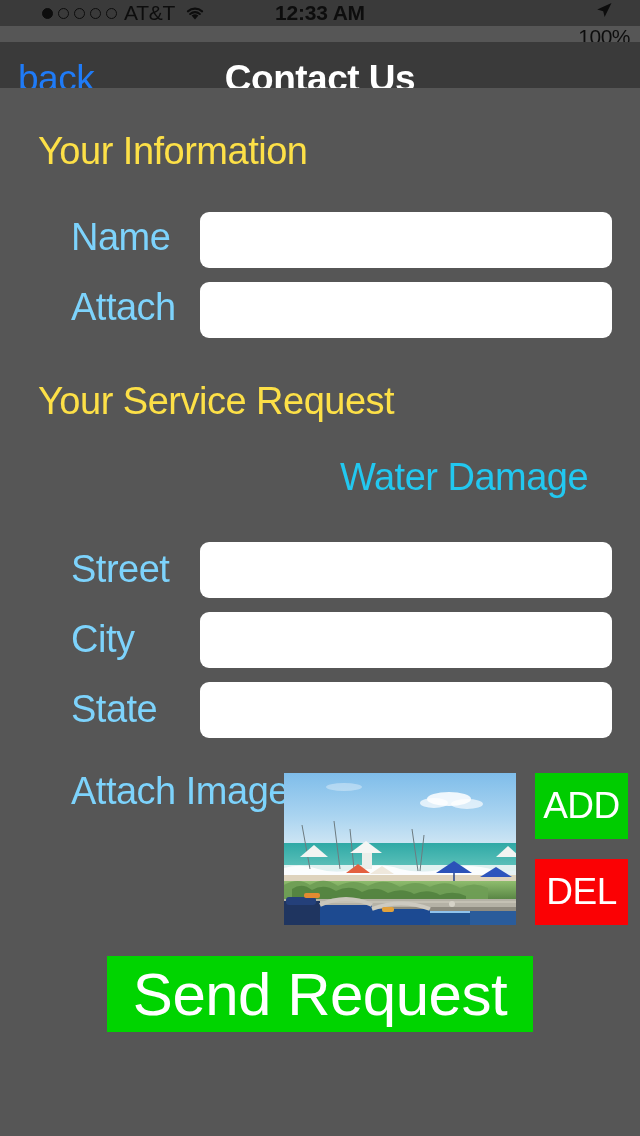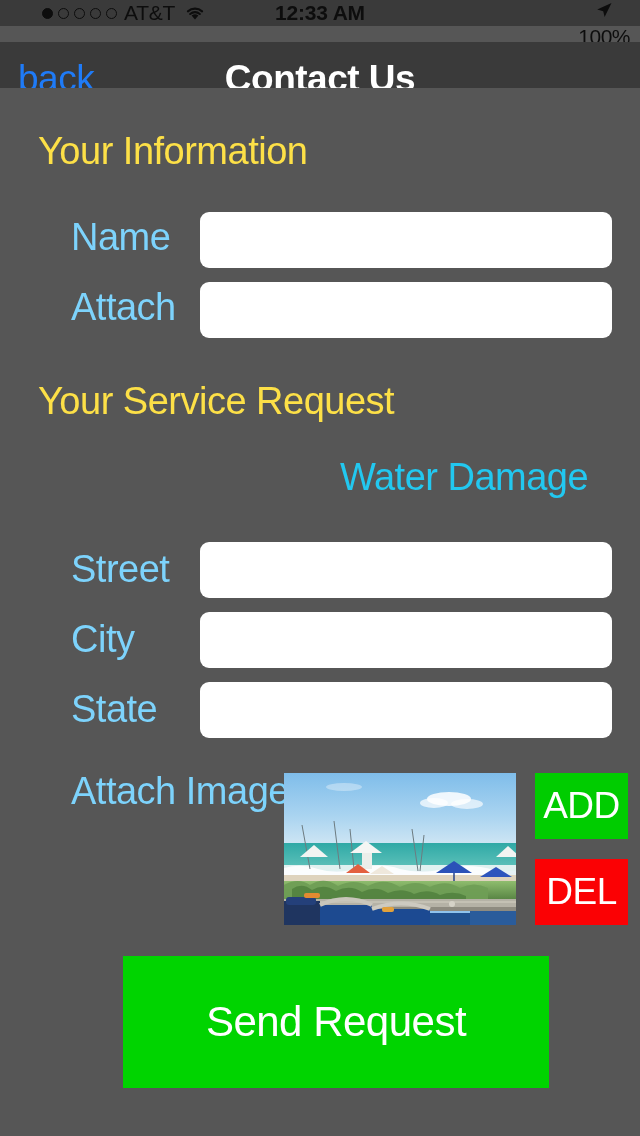--- a/index.html
+++ b/index.html
@@ -115,25 +115,25 @@
     display:flex; align-items:center; justify-content:center;
     color:#ffffff; font-size:37px; letter-spacing:-0.5px;
     cursor:pointer; border:none;
     font-family:"Liberation Sans", sans-serif;
   }
   #btn-add { top:685px; background:#00cc00; }
   #btn-del { top:771px; background:#fb0104; }
 
   
   #btn-send {
-    position:absolute; left:107px; top:868px; width:426px; height:132px;
+    position:absolute; left:107px; top:868px; width:426px; height:76px;
     background:#00d400; border:none; color:#ffffff;
-    font-size:42px; letter-spacing:-0.5px; cursor:pointer;
+    font-size:60px; letter-spacing:-0.5px; cursor:pointer;
     font-family:"Liberation Sans", sans-serif;
-    display:flex; align-items:center; justify-content:center;margin-left:16px;
+    display:flex; align-items:center; justify-content:center;
   }
 </style>
 </head>
 <body>
 
 <div class="statusbar">
   <div class="sb-left">
     <div class="dots">
       <span class="dot filled"></span>
       <span class="dot"></span>

